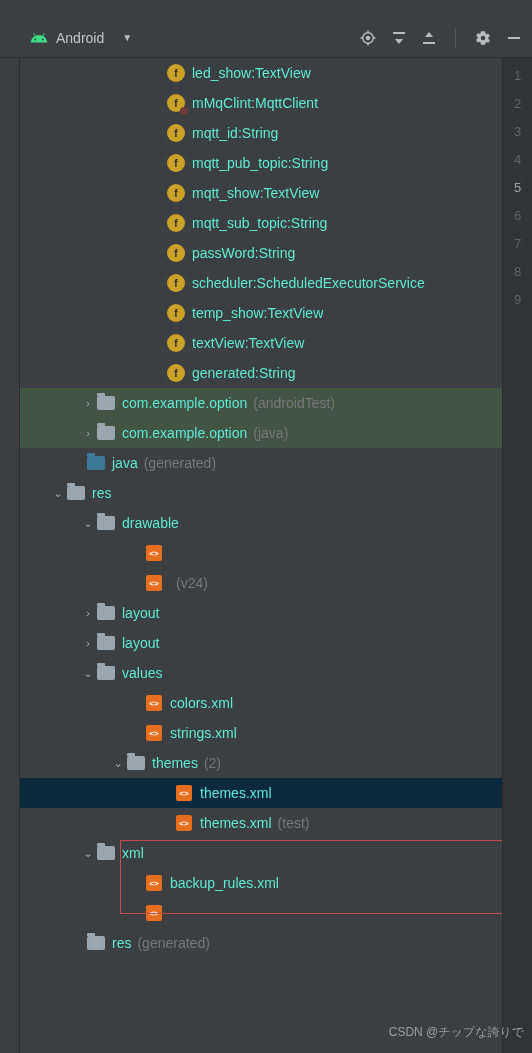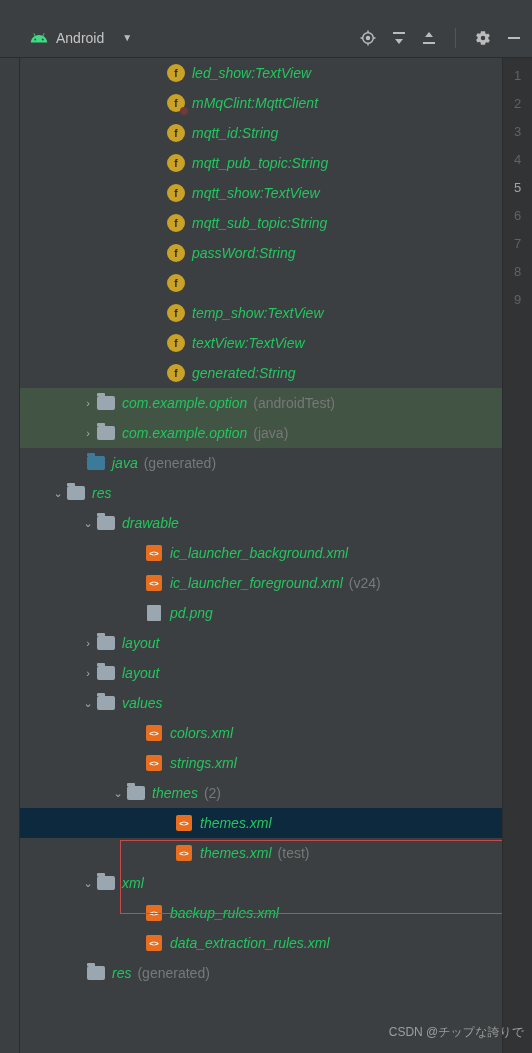--- a/index.html
+++ b/index.html
@@ -88,21 +88,21 @@
       color: #aaa;
       font-size: 11px;
     }
     .icon-slot {
       width: 20px;
       display: inline-flex;
       justify-content: center;
       align-items: center;
       margin-right: 6px;
     }
-    .label { color: #22c55e; font-style: italic; }
+    .label { color: #5eead4; }
     .suffix { color: #787878; margin-left: 6px; }
     .field-icon {
       width: 18px;
       height: 18px;
       border-radius: 50%;
       background: #c9a227;
       color: #2b2b2b;
       font-size: 10px;
       font-weight: bold;
       display: flex;
@@ -264,20 +264,21 @@
           <span class="field-icon">f</span>
         </span>
         <span class="label">passWord:String</span>
       </div>
       <div class="row">
         <span class="indent" style="width: 130px;"></span>
         <span class="chevron"></span>
         <span class="icon-slot">
           <span class="field-icon">f</span>
         </span>
+        <span class="label">scheduler:ScheduledExecutorService</span>
       </div>
       <div class="row">
         <span class="indent" style="width: 130px;"></span>
         <span class="chevron"></span>
         <span class="icon-slot">
           <span class="field-icon">f</span>
         </span>
         <span class="label">temp_show:TextView</span>
       </div>
       <div class="row">
@@ -338,38 +339,28 @@
           <span class="folder-square"></span>
         </span>
         <span class="label">drawable</span>
       </div>
       <div class="row">
         <span class="indent" style="width: 108px;"></span>
         <span class="chevron"></span>
         <span class="icon-slot">
           <span class="xml-icon">&lt;&gt;</span>
         </span>
-        <span class="label">ic_launcher_background.xml</span>
-      </div>
-      <div class="row">
-        <span class="indent" style="width: 108px;"></span>
-        <span class="chevron"></span>
-        <span class="icon-slot">
-          <span class="xml-icon">&lt;&gt;</span>
-        </span>
-        <span class="label">ic_launcher_foreground.xml</span>
+      </div>
+      <div class="row">
+        <span class="indent" style="width: 108px;"></span>
+        <span class="chevron"></span>
+        <span class="icon-slot">
+          <span class="xml-icon">&lt;&gt;</span>
+        </span>
         <span class="suffix">(v24)</span>
-      </div>
-      <div class="row">
-        <span class="indent" style="width: 108px;"></span>
-        <span class="chevron"></span>
-        <span class="icon-slot">
-          <span class="file-icon"></span>
-        </span>
-        <span class="label">pd.png</span>
       </div>
       <div class="row">
         <span class="indent" style="width: 60px;"></span>
         <span class="chevron">›</span>
         <span class="icon-slot">
           <span class="folder-square"></span>
         </span>
         <span class="label">layout</span>
       </div>
       <div class="row">
@@ -445,21 +436,20 @@
           <span class="xml-icon">&lt;&gt;</span>
         </span>
         <span class="label">backup_rules.xml</span>
       </div>
       <div class="row">
         <span class="indent" style="width: 108px;"></span>
         <span class="chevron"></span>
         <span class="icon-slot">
           <span class="xml-icon">&lt;&gt;</span>
         </span>
-        <span class="label">data_extraction_rules.xml</span>
       </div>
       <div class="row">
         <span class="indent" style="width: 50px;"></span>
         <span class="chevron"></span>
         <span class="icon-slot">
           <span class="folder-square"></span>
         </span>
         <span class="label">res</span>
         <span class="suffix">(generated)</span>
       </div>

